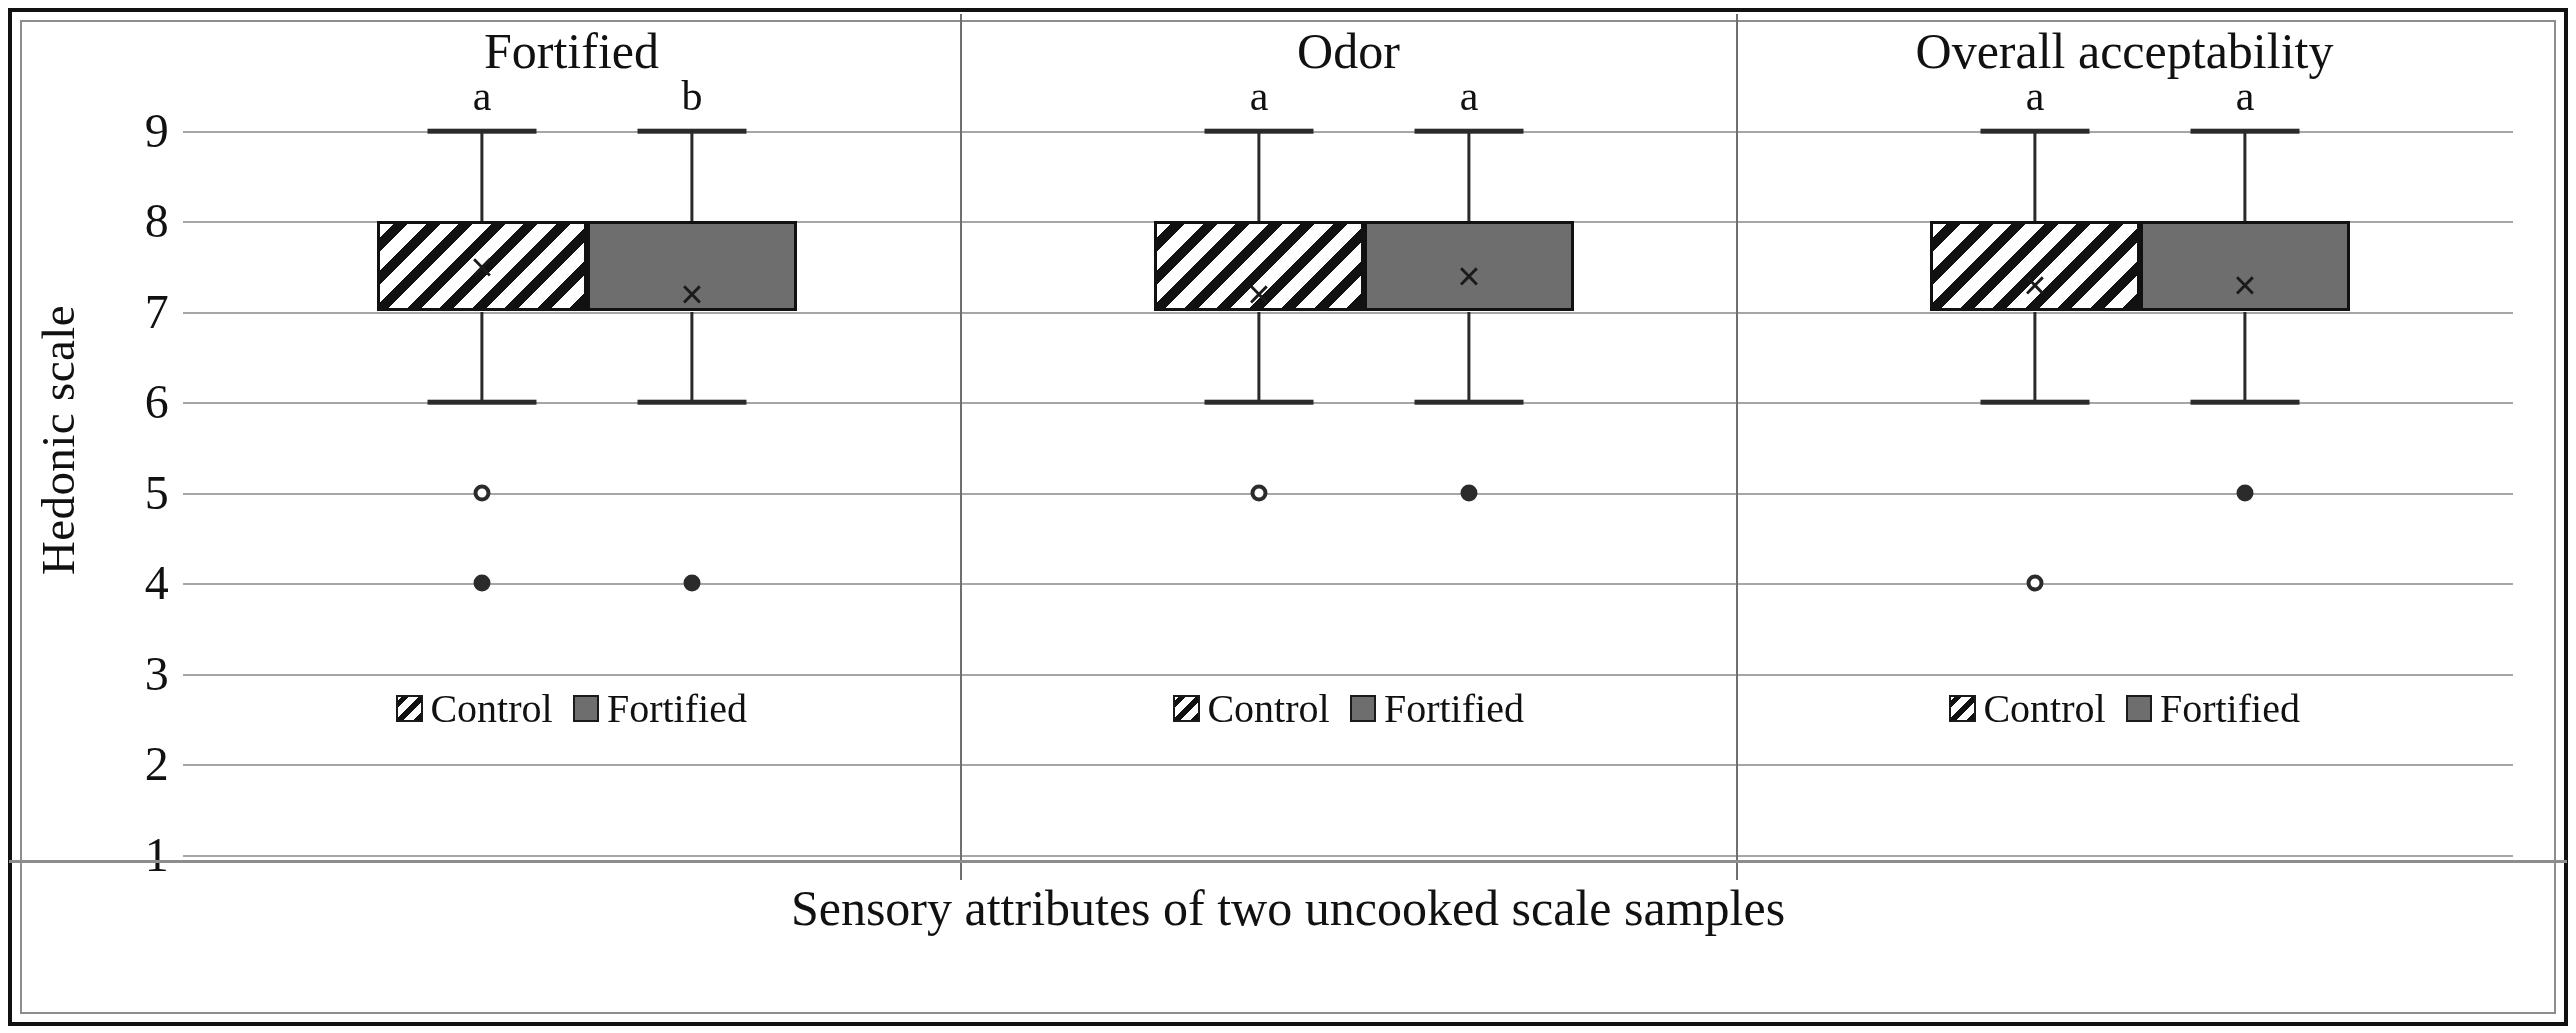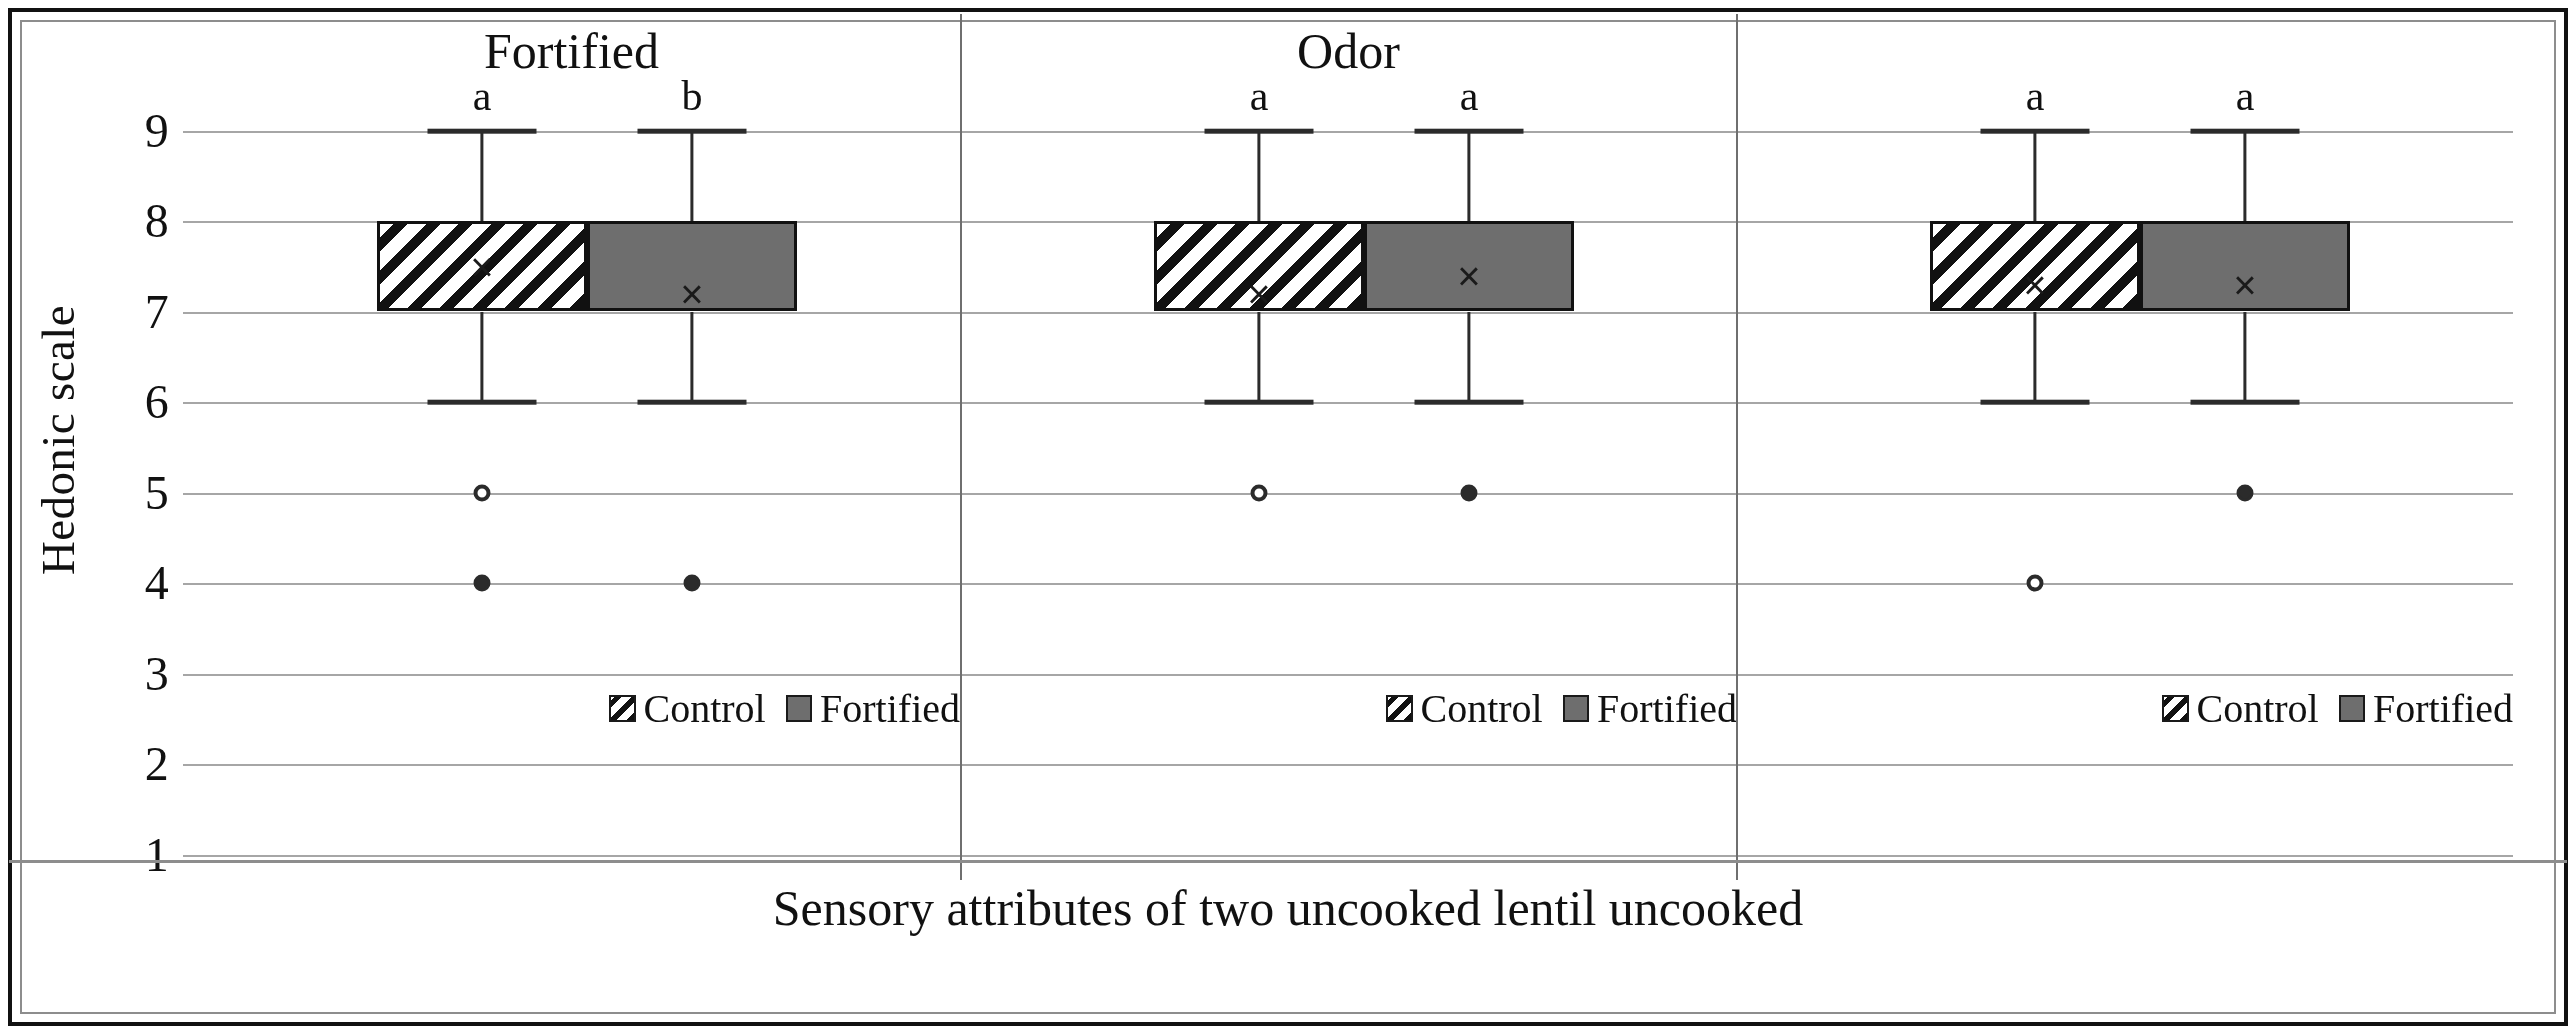--- a/index.html
+++ b/index.html
@@ -129,21 +129,21 @@
     box-sizing:border-box;
     transform:translate(-50%,-50%);
   }
   .outlier.hollow{border:4.7px solid #2b2b2b;background:#ffffff;}
   .outlier.filled{border:3.9px solid #2b2b2b;background:#2b2b2b;}
 
   
   .legend{
     position:absolute;
     left:0;right:0;
-    display:flex;justify-content:flex-end;align-items:center;
+    display:flex;justify-content:center;align-items:center;
     gap:20px;
     font-size:40px;color:#111;
     white-space:nowrap;
   }
   .legend-item{display:flex;align-items:center;gap:7.8px;}
   .swatch{
     width:26.5px;height:26.5px;
     box-sizing:border-box;
     border:2.3px solid #1a1a1a;
     display:inline-block;
@@ -267,20 +267,21 @@
             <span>Control</span>
           </div>
           <div class="legend-item">
             <span class="swatch fortified"></span>
             <span>Fortified</span>
           </div>
         </div>
       </div>
       <div class="vsep" style="left: 1553px;"></div>
       <div class="panel" style="left: 1553px; width: 777px;">
+        <div class="panel-title">Overall acceptability</div>
         <div class="boxgroup" style="left: 0px; width: 777px;">
           <div class="siglabel" style="left: 299px; top: -56px;">a</div>
           <div class="whisker-line" style="left: 299px; top: 0px; height: 90px;"></div>
           <div class="whisker-line" style="left: 299px; top: 181px; height: 90px;"></div>
           <div class="cap" style="left: 299px; top: 0px; width: 109px;"></div>
           <div class="cap" style="left: 299px; top: 271px; width: 109px;"></div>
           <div class="box control" style="left: 299px; width: 210px; top: 90px; height: 90px;"></div>
           <div class="mean" style="left: 299px; top: 154px;">×</div>
           <div class="outlier hollow" style="left: 299px; top: 452px;"></div>
         </div>
@@ -301,15 +302,15 @@
           </div>
           <div class="legend-item">
             <span class="swatch fortified"></span>
             <span>Fortified</span>
           </div>
         </div>
       </div>
     </div>
 
   <div class="bottom-rule"></div>
-  <div class="xcaption">Sensory attributes of two uncooked lentil uncooked</div>
+  <div class="xcaption">Sensory attributes of two uncooked scale samples</div>
 </div>
 
 
 </body></html>

